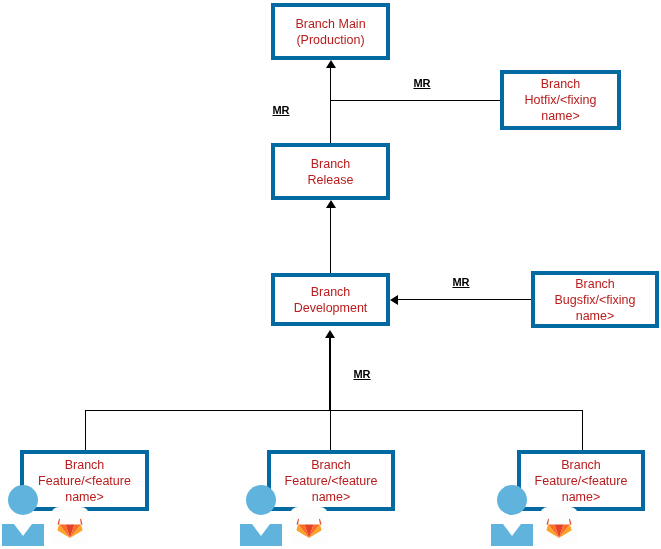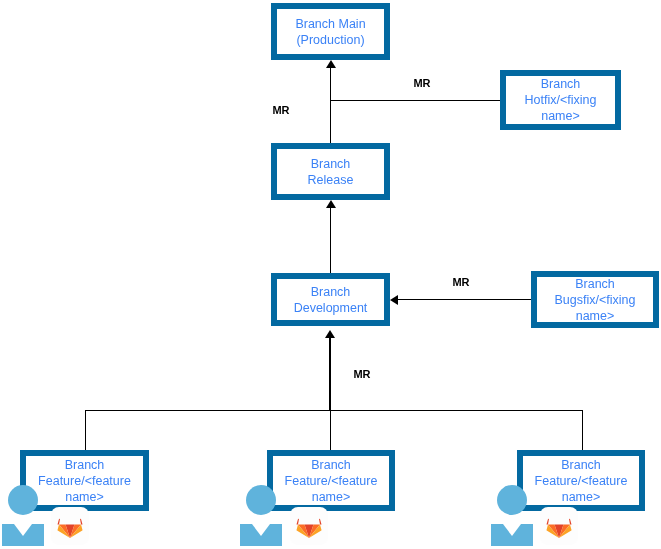--- a/index.html
+++ b/index.html
@@ -10,49 +10,50 @@
   #canvas{
     position:relative;
     width:661px;
     height:549px;
     background:#ffffff;
     overflow:hidden;
   }
   .box{
     position:absolute;
     box-sizing:border-box;
-    border:6px solid #0369a1;
+    border:4px solid #0369a1;
     background:#ffffff;
     display:flex;
     align-items:center;
     justify-content:center;
     text-align:center;
     font-size:12.5px;
     line-height:16px;
-    color:#3b82f6;
+    color:#b91c1c;
     white-space:pre-line;
     z-index:5;
   }
   .edge{
     position:absolute;
     background:#000000;
     z-index:2;
   }
   .h{height:1px;}
   .v{width:1px;}
   .v.thick{width:2px;}
   .label{
     position:absolute;
     font-size:11px;
     font-weight:bold;
     color:#000000;
     line-height:13px;
     text-align:center;
     white-space:pre-line;
     z-index:6;
+    text-decoration:underline;
   }
   .arrow-up{
     position:absolute;
     width:0;height:0;
     border-left:5px solid transparent;
     border-right:5px solid transparent;
     border-bottom:8px solid #000000;
     z-index:4;
   }
   .arrow-left{

